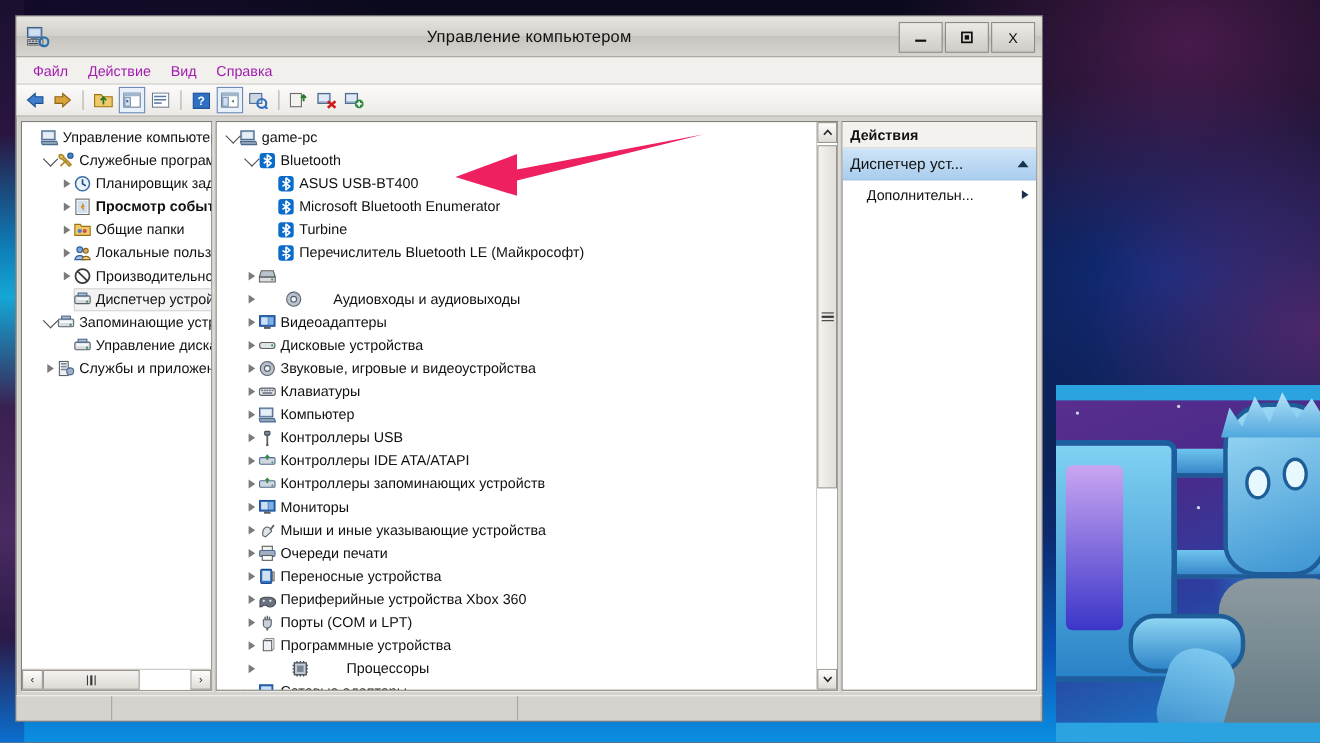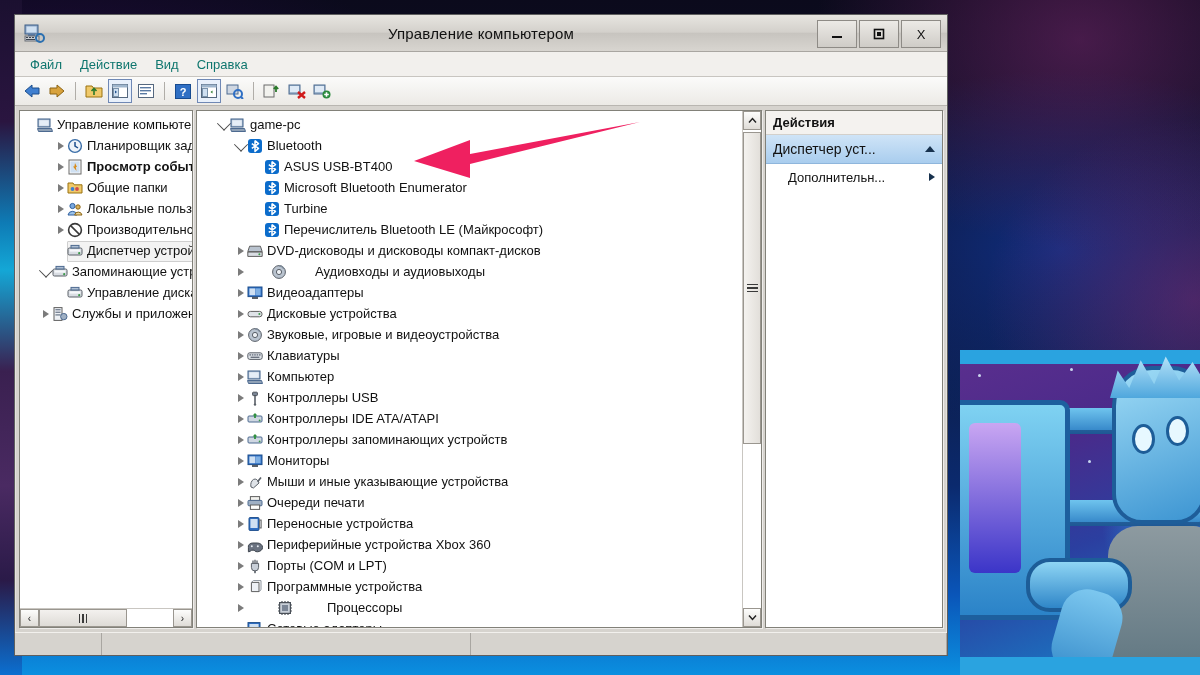--- a/index.html
+++ b/index.html
@@ -62,21 +62,21 @@
     border-bottom:1px solid #a9a6a1;display:flex;align-items:center;}
   .title-ico{width:22px;height:22px;margin-left:8px;position:relative;flex:0 0 22px;}
   .title-txt{position:absolute;left:0;right:0;text-align:center;font-size:15px;color:#111;
     letter-spacing:.2px;pointer-events:none;}
   .wbtns{margin-left:auto;display:flex;height:26px;margin-right:6px;}
   .wbtn{width:38px;height:26px;margin-left:2px;display:flex;align-items:center;justify-content:center;
     background:linear-gradient(180deg,#eceae6,#cfccc7);border:1px solid #8e8b86;font-size:13px;color:#111;}
 
   .menubar{height:24px;flex:0 0 24px;display:flex;align-items:center;gap:0px;
     background:#f2f0ed;border-bottom:1px solid #c8c5c0;padding-left:6px;}
-  .menu-item{font-size:13px;color:#0f766e;padding:3px 9px;}
+  .menu-item{font-size:13px;color:#a21caf;padding:3px 9px;}
 
   .toolbar{height:28px;flex:0 0 28px;display:flex;align-items:center;gap:3px;padding-left:6px;
     background:linear-gradient(180deg,#fbfbfa,#eceae6);border-bottom:1px solid #b9b6b1;}
   .tb{width:22px;height:22px;display:flex;align-items:center;justify-content:center;position:relative;}
   .tb.frame{border:1px solid #6f88b5;background:#e8f0fb;}
   .tbsep{width:1px;height:18px;background:#b0ada8;margin:0 4px;}
 
   .body{flex:1 1 auto;display:flex;padding:4px 4px 0 4px;gap:3px;min-height:0;}
 
   .pane{background:#fff;border:1px solid #828179;box-shadow:1px 1px 0 rgba(255,255,255,.6);
@@ -301,20 +301,32 @@
                 <span class="tw"></span>
                 <span class="ic"><svg width="16" height="16" viewBox="0 0 16 16">
                     <rect x="1" y="2" width="12" height="8" fill="#aebed2" stroke="#3d5f88"></rect>
                     <rect x="2.2" y="3.2" width="9.6" height="5.6" fill="#e6eef7"></rect>
                     <path d="M0.5 11.5 h14 l1 3 h-14 z" fill="#8fa1b6" stroke="#4d6a90"></path>
                   </svg></span>
                 <span class="lbl">Управление компьютер</span>
               </div>
             </div>
             <div class="row">
+              <div class="cnt" style="padding-left: 19px;">
+                <span class="tw">
+                  <i class="tw-open"></i>
+                </span>
+                <span class="ic"><svg width="16" height="16" viewBox="0 0 16 16">
+                    <path d="M3 13 L9 7 M2 3 a2.6 2.6 0 0 1 4 2 L12.5 11.5 L11 13 L4.5 6.5 a2.6 2.6 0 0 1-2.5-3.5Z" stroke="#b08a2a" stroke-width="1.6" fill="#e9cf78"></path>
+                    <circle cx="12" cy="3.5" r="2.4" fill="#4d7fbf" stroke="#24538f"></circle>
+                  </svg></span>
+                <span class="lbl">Служебные програм</span>
+              </div>
+            </div>
+            <div class="row">
               <div class="cnt" style="padding-left: 34px; justify-content: flex-end;">
                 <span class="tw">
                   <i class="tw-closed"></i>
                 </span>
                 <span class="ic"><svg width="16" height="16" viewBox="0 0 16 16">
                     <circle cx="8" cy="8" r="6.4" fill="#eef3f9" stroke="#3a6ea8" stroke-width="1.4"></circle>
                     <path d="M8 4 V8 L11 10" stroke="#1d4e8c" stroke-width="1.5" fill="none"></path>
                   </svg></span>
                 <span class="lbl">Планировщик зад</span>
               </div>
@@ -436,21 +448,21 @@
                   <i></i>
                 </span>
             </div>
           </div>
           <div class="hs-btn">›</div>
         </div>
       </div>
 
       <div class="pane" id="midpane">
         <div class="midwrap">
-          <div class="tree" id="device-tree" style="padding-left:16px;">
+          <div class="tree" id="device-tree" style="padding-left:4px;">
               <div class="row">
                 <div class="cnt" style="padding-left: 4px;">
                   <span class="tw">
                     <i class="tw-open"></i>
                   </span>
                   <span class="ic"><svg width="16" height="16" viewBox="0 0 16 16">
                       <rect x="1" y="2" width="12" height="8" fill="#aebed2" stroke="#3d5f88"></rect>
                       <rect x="2.2" y="3.2" width="9.6" height="5.6" fill="#e6eef7"></rect>
                       <path d="M0.5 11.5 h14 l1 3 h-14 z" fill="#8fa1b6" stroke="#4d6a90"></path>
                     </svg></span>
@@ -512,21 +524,20 @@
               <div class="row">
                 <div class="cnt" style="padding-left: 21px;">
                   <span class="tw">
                     <i class="tw-closed"></i>
                   </span>
                   <span class="ic"><svg width="16" height="16" viewBox="0 0 16 16">
                       <path d="M0.8 9 h14.4 v4.4 H0.8 Z" fill="#d9dde3" stroke="#5f5f5f"></path>
                       <path d="M2.6 3.2 h10.8 l1.8 5.4 H0.8 Z" fill="#b9c3cf" stroke="#5f5f5f"></path>
                       <circle cx="12.4" cy="11.2" r="1" fill="#3c9a4a"></circle>
                     </svg></span>
-                  <span class="lbl">DVD-дисководы и дисководы компакт-дисков</span>
                 </div>
               </div>
               <div class="row">
                 <div class="cnt" style="padding-left: 21px; gap: 24px;">
                   <span class="tw">
                     <i class="tw-closed"></i>
                   </span>
                   <span class="ic"><svg width="16" height="16" viewBox="0 0 16 16">
                       <circle cx="8" cy="8" r="6.4" fill="#b9c3cf" stroke="#5a6068"></circle>
                       <circle cx="8" cy="8" r="2.6" fill="#eef1f5" stroke="#5a6068"></circle>

